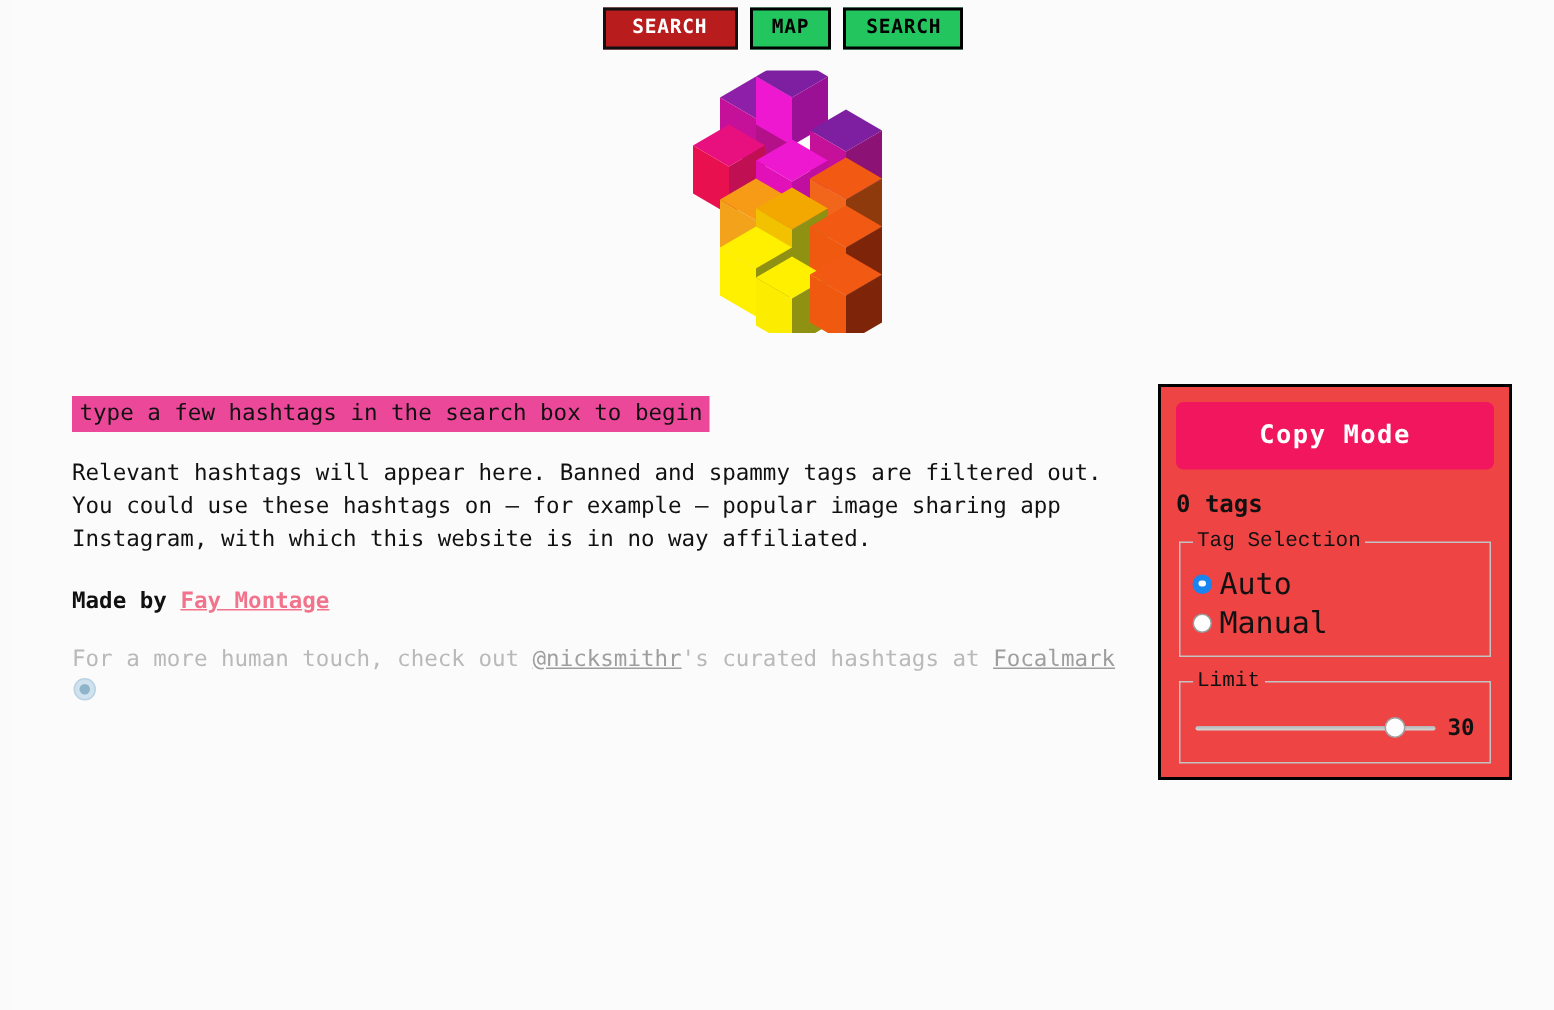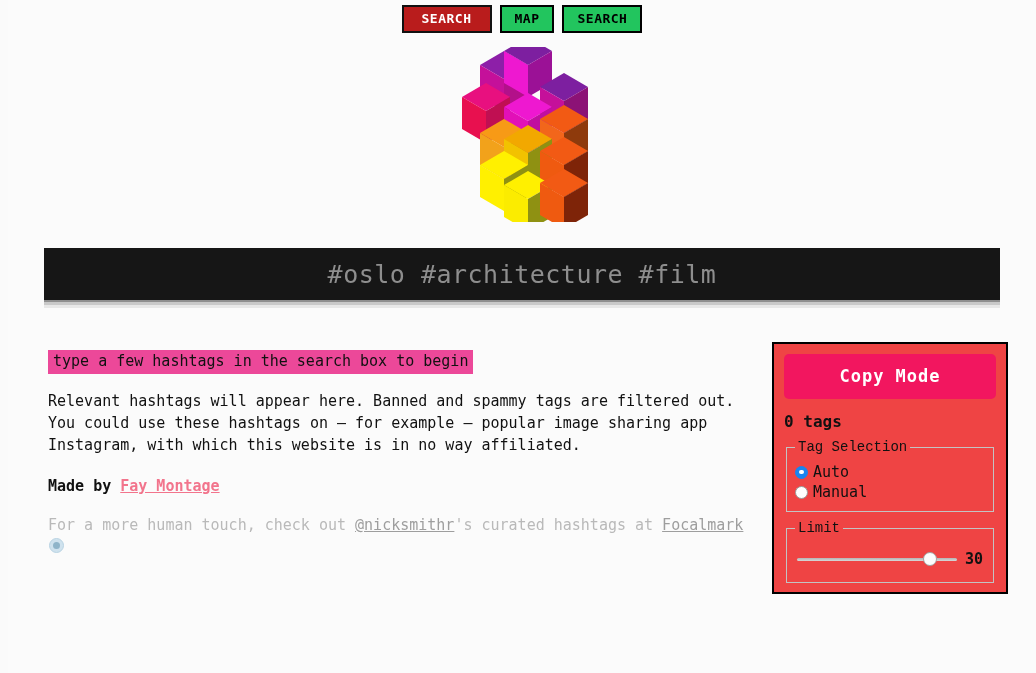--- a/index.html
+++ b/index.html
@@ -214,21 +214,21 @@
     font-family: Liberation Mono, monospace;
   }
   .radio-row {
     display: flex;
     align-items: center;
     gap: 5px;
     margin: 2px 0;
     cursor: pointer;
   }
   .radio-row label {
-    font-size: 15px;
+    font-size: 20px;
     color: #111;
     font-family: "DejaVu Sans Mono", "Liberation Mono", monospace;
     cursor: pointer;
   }
   .radio {
     width: 13px; height: 13px;
     border-radius: 50%;
     border: 1px solid #9a9a9a;
     background: #fff;
     box-sizing: border-box;
@@ -365,26 +365,20 @@
       </g>
 
       <g>
         <polygon points="88,136 112,122 136,136 112,150" fill="#f25a14"></polygon>
         <polygon points="88,136 112,150 112,182 88,168" fill="#ef5a10"></polygon>
         <polygon points="112,150 136,136 136,168 112,182" fill="#7e2408"></polygon>
       </g>
     </svg>
   </div>
 
-  <div class="search-zone">
-    <div class="search-box">
-      <span class="ph">#oslo #architecture #film</span>
-    </div>
-    <div class="search-underbar"></div>
-  </div>
 
   <div class="columns">
 
     <div class="left-col">
       <div class="highlight-line">type a few hashtags in the search box to begin</div>
       <div class="para">Relevant hashtags will appear here. Banned and spammy tags are filtered out. You could use these hashtags on — for example — popular image sharing app Instagram, with which this website is in no way affiliated.</div>
       <div class="made-by">
         <span>Made by </span><span class="link">Fay Montage</span>
       </div>
       <div class="footnote">

